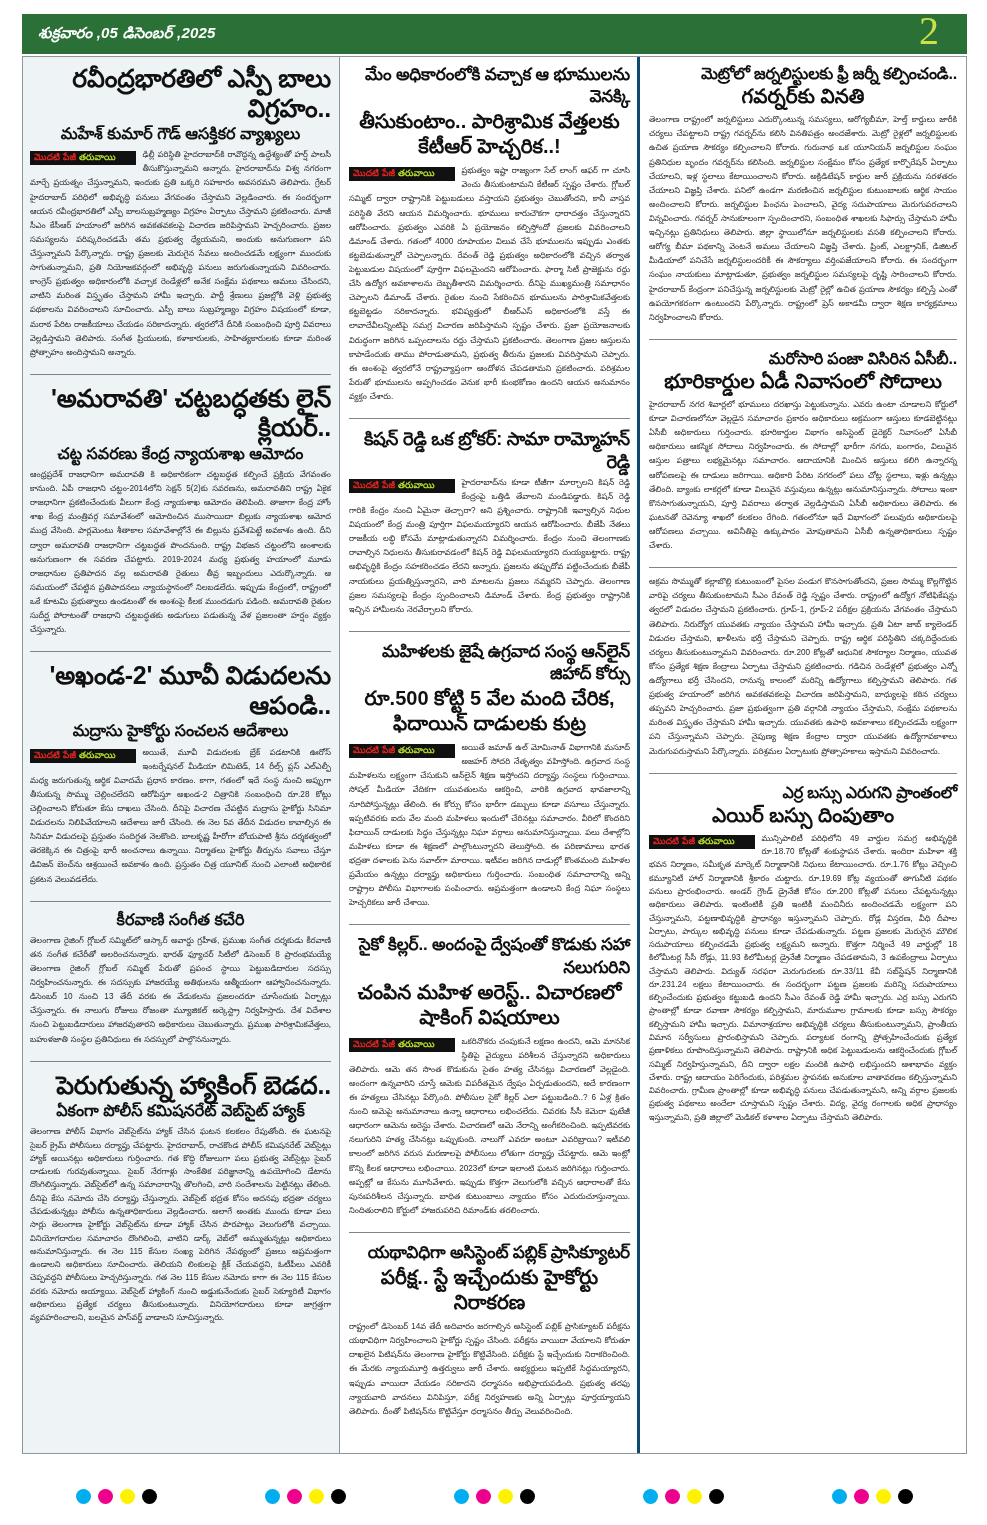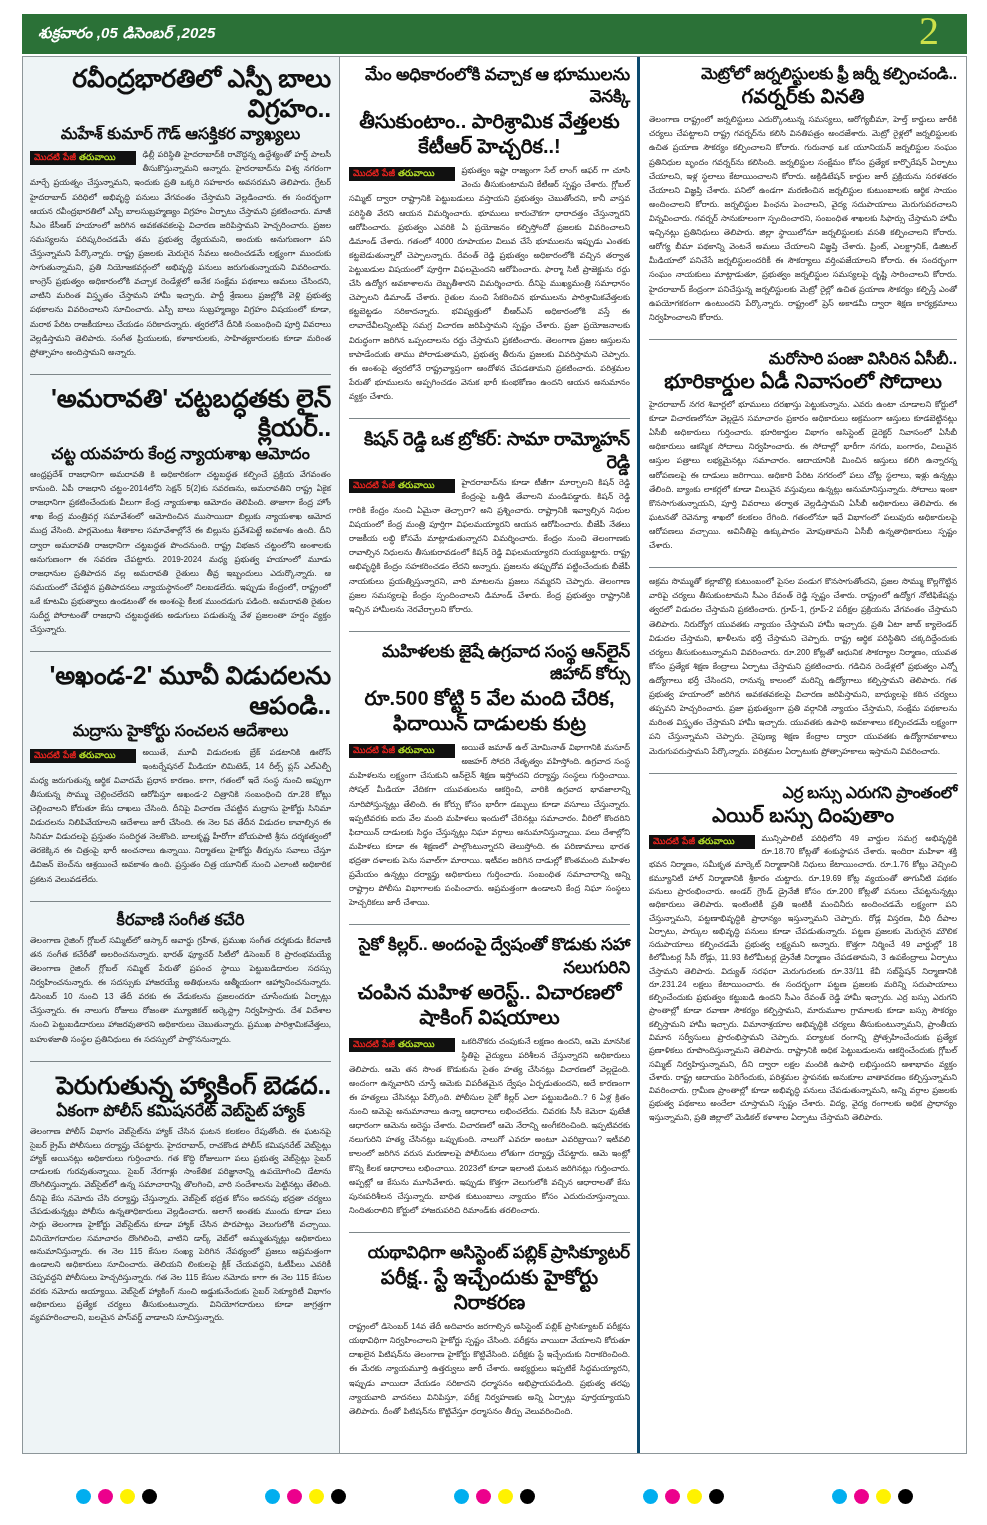--- a/index.html
+++ b/index.html
@@ -174,21 +174,21 @@
       <div class="col-inner">
 
         <div class="article">
           <div class="headline">రవీంద్రభారతిలో ఎస్పీ బాలు విగ్రహం..</div>
           <div class="subhead">మహేశ్ కుమార్ గౌడ్ ఆసక్తికర వ్యాఖ్యలు</div>
           <div class="body-text"><span class="contd-badge"><span class="b1">మొదటి పేజీ</span><span class="b2">తరువాయి</span></span><span>ఢిల్లీ పరిస్థితి హైదరాబాద్‌కి రావొద్దన్న ఉద్దేశ్యంతో హర్ష్ పాలసీ తీసుకొస్తున్నామని అన్నారు. హైదరాబాద్‌ను విశ్వ నగరంగా మార్చే ప్రయత్నం చేస్తున్నామని, ఇందుకు ప్రతి ఒక్కరి సహకారం అవసరమని తెలిపారు. గ్రేటర్ హైదరాబాద్ పరిధిలో అభివృద్ధి పనులు వేగవంతం చేస్తామని వెల్లడించారు. ఈ సందర్భంగా ఆయన రవీంద్రభారతిలో ఎస్పీ బాలసుబ్రహ్మణ్యం విగ్రహం ఏర్పాటు చేస్తామని ప్రకటించారు. మాజీ సీఎం కేసీఆర్ హయాంలో జరిగిన అవకతవకలపై విచారణ జరిపిస్తామని హెచ్చరించారు. ప్రజల సమస్యలను పరిష్కరించడమే తమ ప్రభుత్వ ధ్యేయమని, అందుకు అనుగుణంగా పని చేస్తున్నామని పేర్కొన్నారు. రాష్ట్ర ప్రజలకు మెరుగైన సేవలు అందించడమే లక్ష్యంగా ముందుకు సాగుతున్నామని, ప్రతి నియోజకవర్గంలో అభివృద్ధి పనులు జరుగుతున్నాయని వివరించారు. కాంగ్రెస్ ప్రభుత్వం అధికారంలోకి వచ్చాక రెండేళ్లలో అనేక సంక్షేమ పథకాలు అమలు చేసిందని, వాటిని మరింత విస్తృతం చేస్తామని హామీ ఇచ్చారు. పార్టీ శ్రేణులు ప్రజల్లోకి వెళ్లి ప్రభుత్వ పథకాలను వివరించాలని సూచించారు. ఎస్పీ బాలు సుబ్రహ్మణ్యం విగ్రహం విషయంలో కూడా, మరాఠ పేరిట రాజకీయాలు చేయడం సరికాదన్నారు. త్వరలోనే దీనికి సంబంధించి పూర్తి వివరాలు వెల్లడిస్తామని తెలిపారు. సంగీత ప్రియులకు, కళాకారులకు, సాహిత్యకారులకు కూడా మరింత ప్రోత్సాహం అందిస్తామని అన్నారు.</span></div>
         </div>
 
         <div class="article">
           <div class="headline">'అమరావతి' చట్టబద్ధతకు లైన్ క్లియర్..</div>
-          <div class="subhead">చట్ట యవహరు కేంద్ర న్యాయశాఖ ఆమోదం</div>
+          <div class="subhead">చట్ట సవరణు కేంద్ర న్యాయశాఖ ఆమోదం</div>
           <div class="body-text">ఆంధ్రప్రదేశ్ రాజధానిగా అమరావతి కి అధికారికంగా చట్టబద్ధత కల్పించే ప్రక్రియ వేగవంతం కానుంది. ఏపీ రాజధాని చట్టం-2014లోని సెక్షన్ 5(2)కు సవరణను, అమరావతిని రాష్ట్ర ఏకైక రాజధానిగా ప్రకటించేందుకు వీలుగా కేంద్ర న్యాయశాఖ ఆమోదం తెలిపింది. తాజాగా కేంద్ర హోం శాఖ కేంద్ర మంత్రివర్గ సమావేశంలో ఆమోదించిన ముసాయిదా బిల్లుకు న్యాయశాఖ ఆమోద ముద్ర వేసింది. పార్లమెంటు శీతాకాల సమావేశాల్లోనే ఈ బిల్లును ప్రవేశపెట్టే అవకాశం ఉంది. దీని ద్వారా అమరావతి రాజధానిగా చట్టబద్ధత పొందనుంది. రాష్ట్ర విభజన చట్టంలోని అంశాలకు అనుగుణంగా ఈ సవరణ చేపట్టారు. 2019-2024 మధ్య ప్రభుత్వ హయాంలో మూడు రాజధానుల ప్రతిపాదన వల్ల అమరావతి రైతులు తీవ్ర ఇబ్బందులు ఎదుర్కొన్నారు. ఆ సమయంలో చేపట్టిన ప్రతిపాదనలు న్యాయస్థానంలో నిలబడలేదు. ఇప్పుడు కేంద్రంలో, రాష్ట్రంలో ఒకే కూటమి ప్రభుత్వాలు ఉండటంతో ఈ అంశంపై కీలక ముందడుగు పడింది. అమరావతి రైతుల సుదీర్ఘ పోరాటంతో రాజధాని చట్టబద్ధతకు అడుగులు పడుతున్న వేళ ప్రజలంతా హర్షం వ్యక్తం చేస్తున్నారు.</div>
         </div>
 
         <div class="article">
           <div class="headline">'అఖండ-2' మూవీ విడుదలను ఆపండి..</div>
           <div class="subhead">మద్రాసు హైకోర్టు సంచలన ఆదేశాలు</div>
           <div class="body-text"><span class="contd-badge"><span class="b1">మొదటి పేజీ</span><span class="b2">తరువాయి</span></span><span>అయితే, మూవీ విడుదలకు బ్రేక్ పడటానికి ఊరోస్ ఇంటర్నేషనల్ మీడియా లిమిటెడ్, 14 రీల్స్ ప్లస్ ఎల్ఎల్పీ మధ్య జరుగుతున్న ఆర్థిక వివాదమే ప్రధాన కారణం. కాగా, గతంలో ఇదే సంస్థ నుంచి అప్పుగా తీసుకున్న సొమ్ము చెల్లించలేదని ఆరోపిస్తూ అఖండ-2 చిత్రానికి సంబంధించి రూ.28 కోట్లు చెల్లించాలని కోరుతూ కేసు దాఖలు చేసింది. దీనిపై విచారణ చేపట్టిన మద్రాసు హైకోర్టు సినిమా విడుదలను నిలిపివేయాలని ఆదేశాలు జారీ చేసింది. ఈ నెల 5వ తేదీన విడుదల కావాల్సిన ఈ సినిమా విడుదలపై ప్రస్తుతం సందిగ్ధత నెలకొంది. బాలకృష్ణ హీరోగా బోయపాటి శ్రీను దర్శకత్వంలో తెరకెక్కిన ఈ చిత్రంపై భారీ అంచనాలు ఉన్నాయి. నిర్మాతలు హైకోర్టు తీర్పును సవాలు చేస్తూ డివిజన్ బెంచ్‌ను ఆశ్రయించే అవకాశం ఉంది. ప్రస్తుతం చిత్ర యూనిట్ నుంచి ఎలాంటి అధికారిక ప్రకటన వెలువడలేదు.</span></div>
         </div>
 
         <div class="article">

